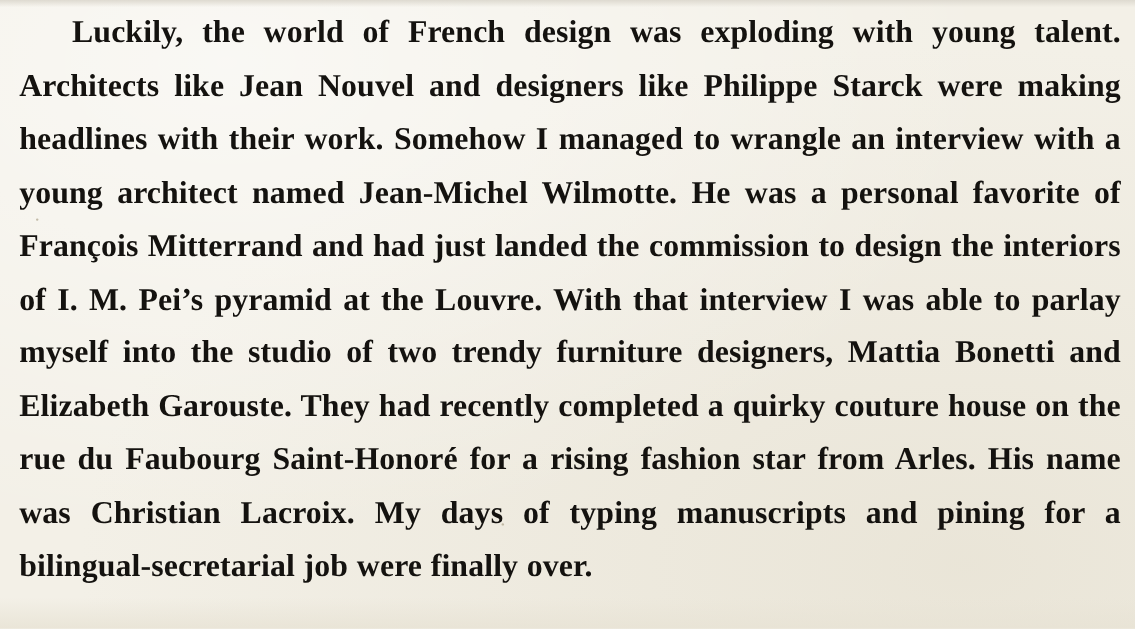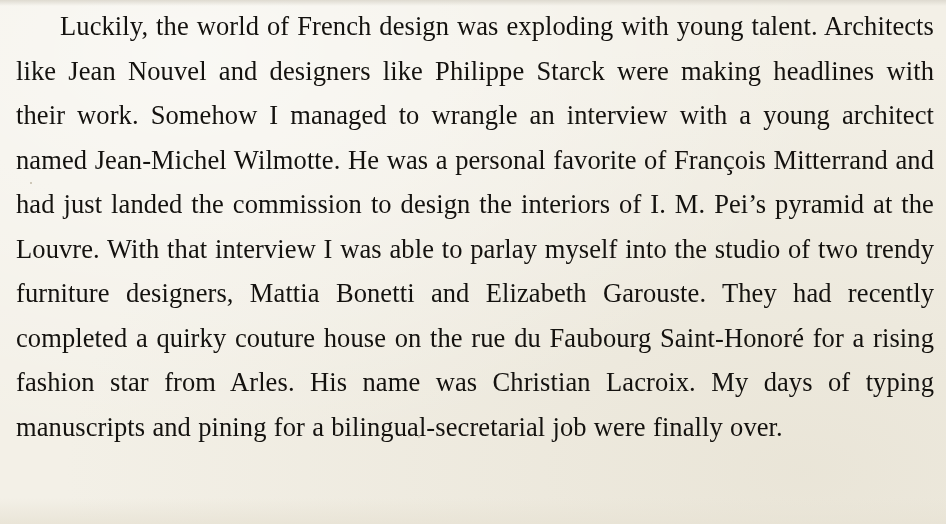--- a/index.html
+++ b/index.html
@@ -16,20 +16,21 @@
   .page {
     position: relative;
     width: 946px;
     height: 524px;
     background: #f3f0e7;
     background-image:
       radial-gradient(ellipse at 20% 10%, rgba(255,255,255,0.55) 0%, rgba(255,255,255,0) 60%),
       radial-gradient(ellipse at 85% 90%, rgba(226,220,203,0.55) 0%, rgba(255,255,255,0) 65%);
     box-sizing: border-box;
     padding: 4px 12px 0 16px;
+    font-weight: bold;
   }
   .top-edge {
     position: absolute;
     top: 0;
     left: 0;
     right: 0;
     height: 6px;
     background: linear-gradient(to bottom, #dedad0 0%, rgba(243,240,231,0) 100%);
     pointer-events: none;
   }

